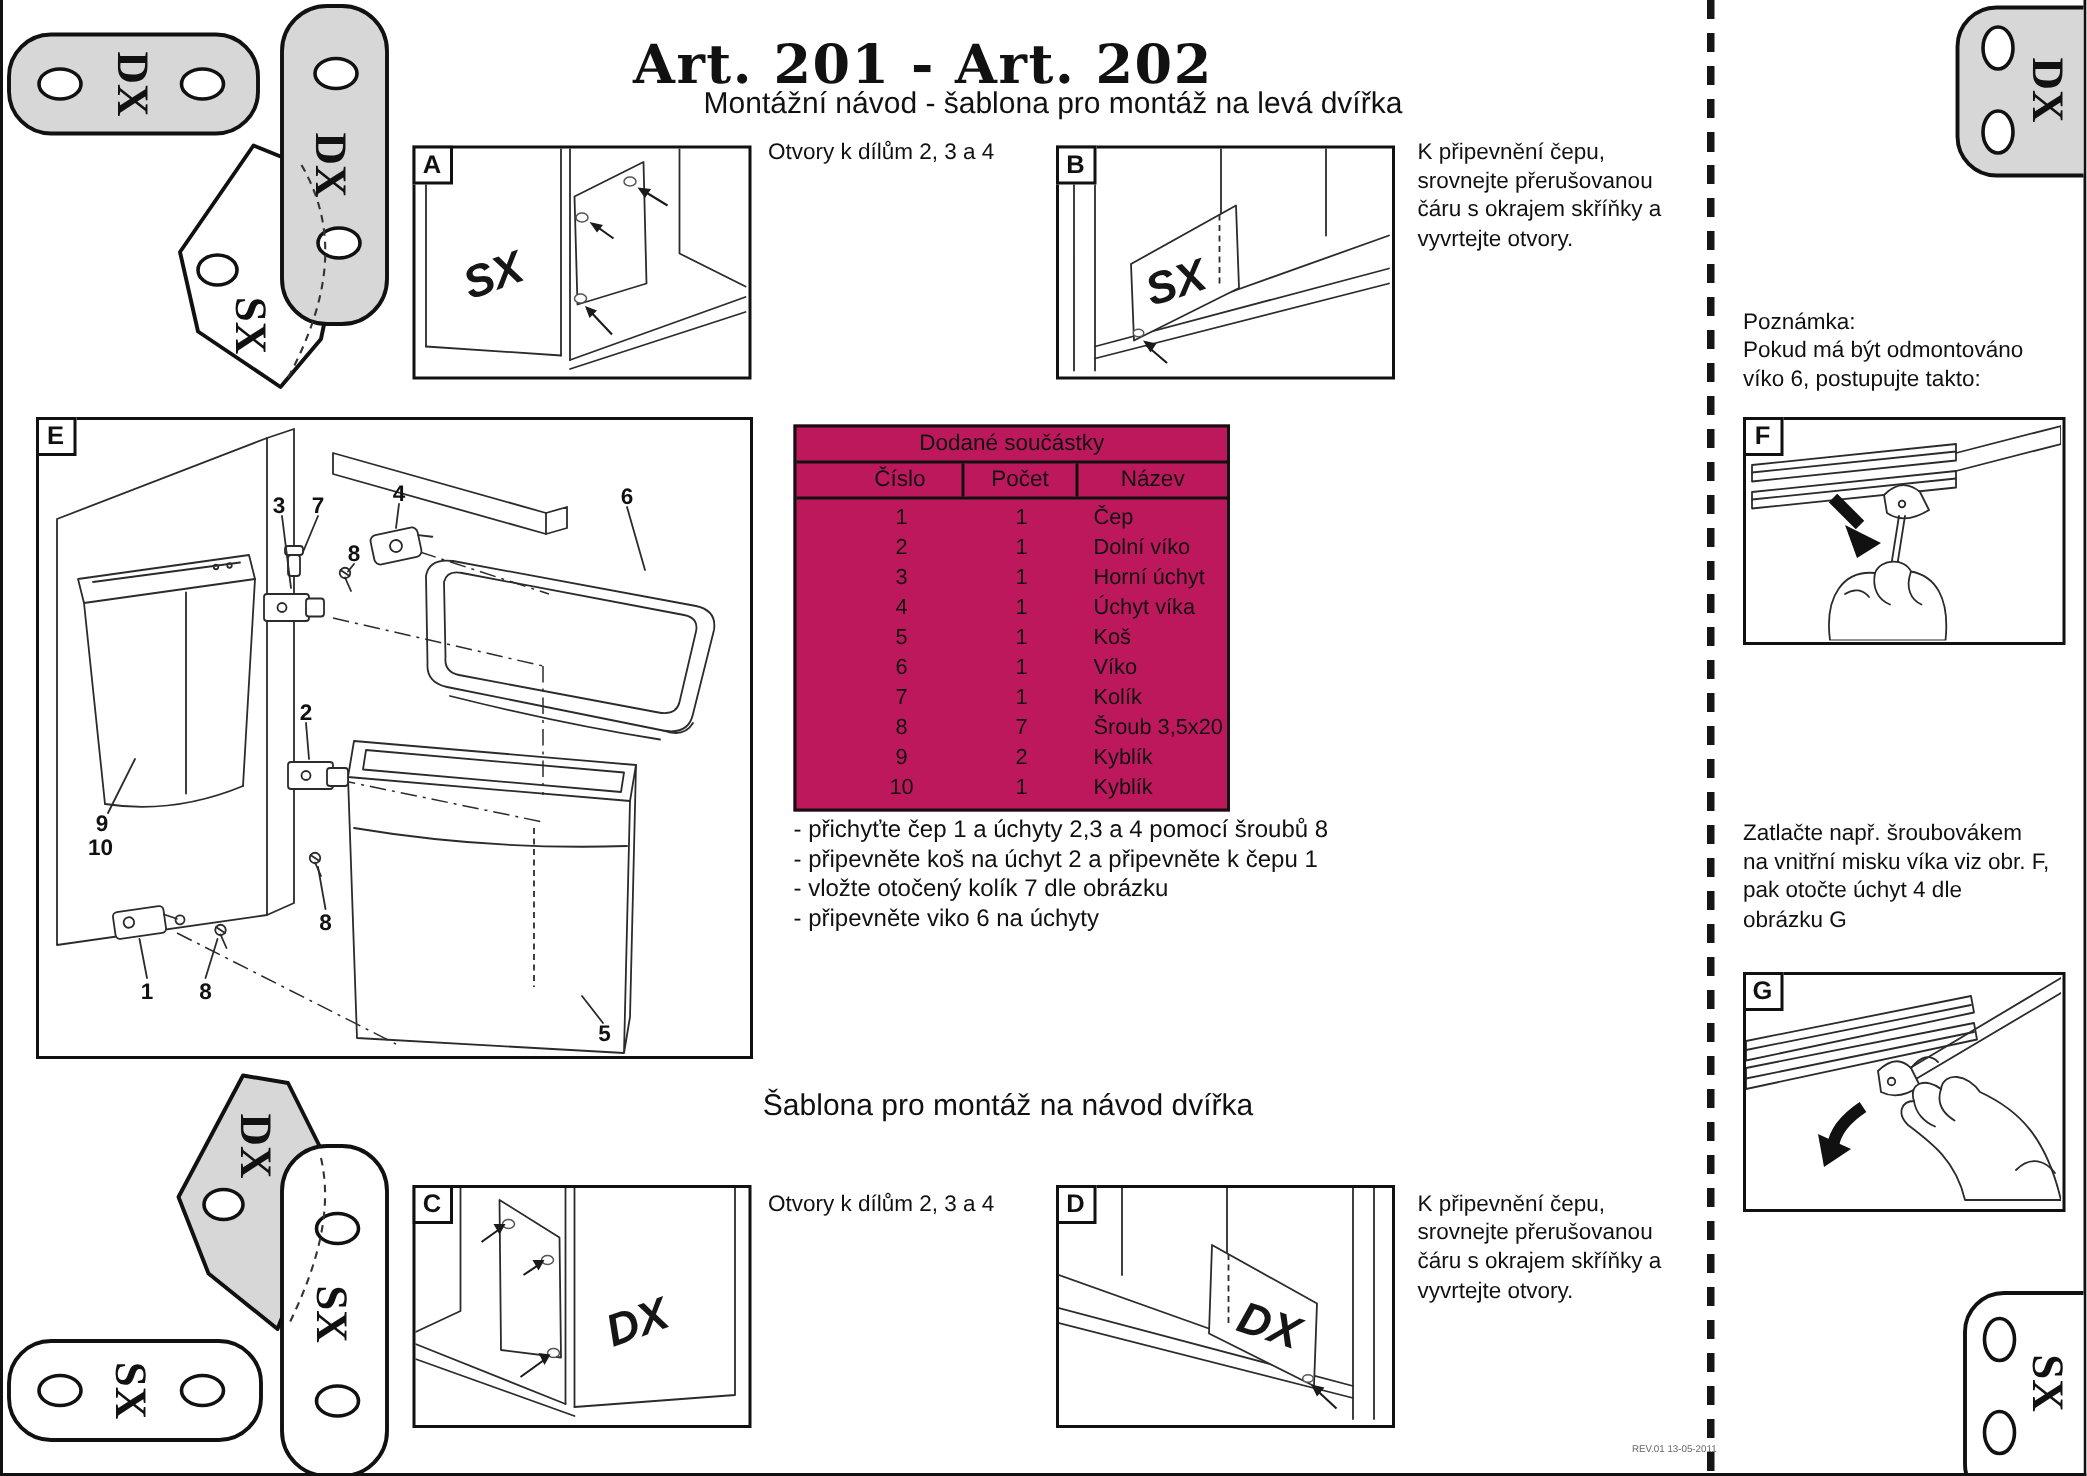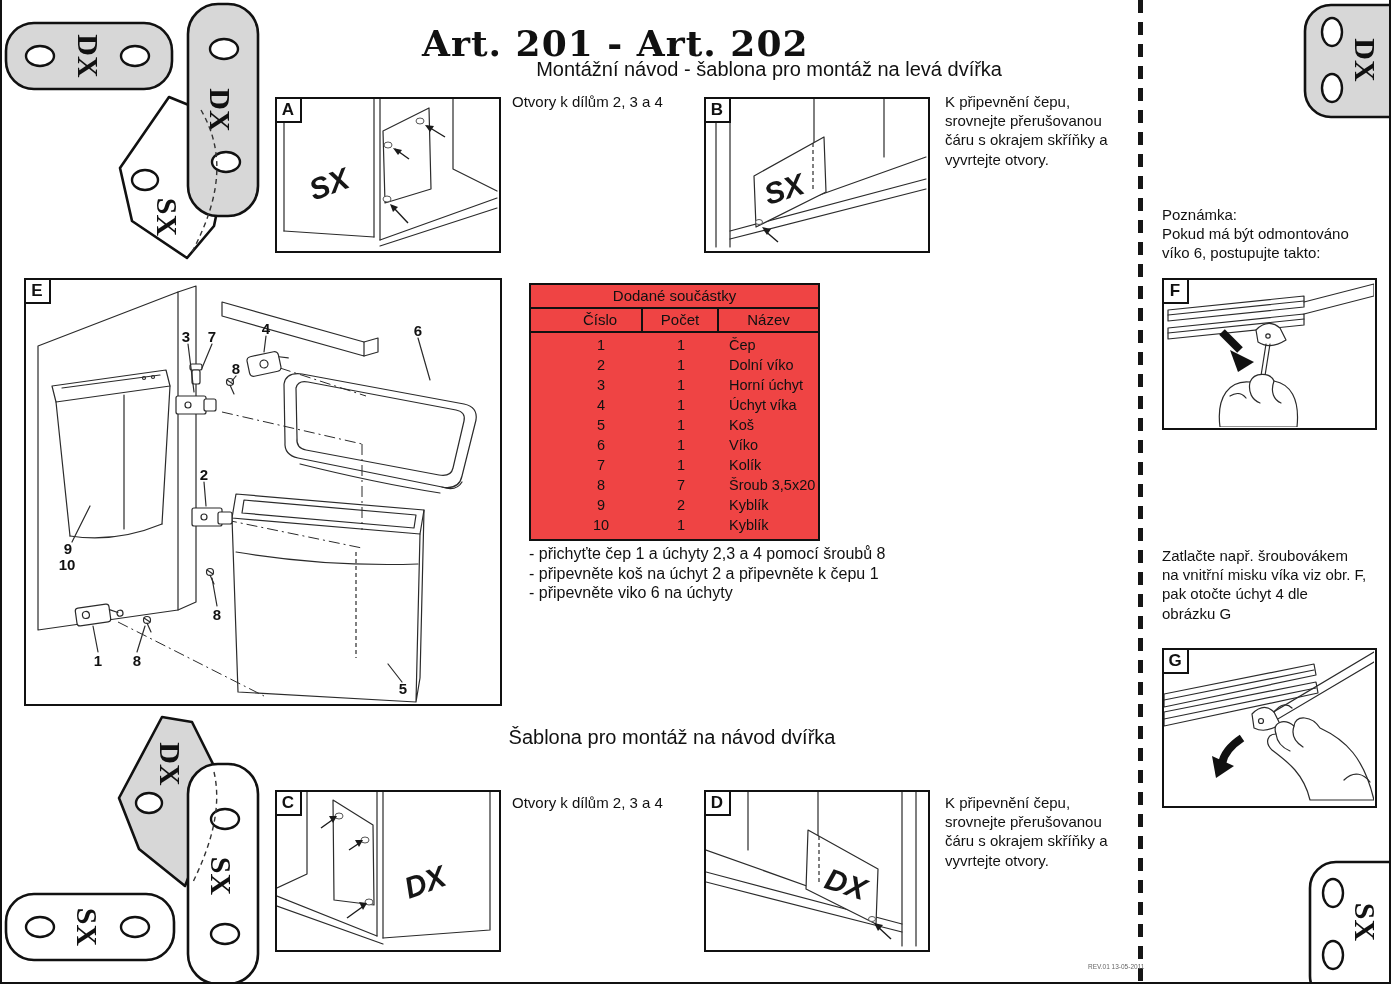--- a/index.html
+++ b/index.html
@@ -2,21 +2,21 @@
 <html><head>
 <meta charset="utf-8">
 <style>
   html,body{margin:0;padding:0;background:#e8e8e8;}
   .page{position:relative;width:1391px;height:984px;background:#fff;overflow:hidden;
         border-left:2px solid #111;border-right:2px solid #111;border-bottom:2px solid #111;
         box-sizing:border-box;font-family:"Liberation Sans",sans-serif;color:#111;}
   .abs{position:absolute;}
   .page-title{left:420px;top:22px;width:560px;text-align:left;
         font:bold 36px "DejaVu Serif",serif;letter-spacing:1px;}
-  .page-subtitle{left:400px;top:58px;width:600px;text-align:right;font:20px "Liberation Sans",sans-serif;}
+  .page-subtitle{left:400px;top:58px;width:600px;text-align:center;font:20px "Liberation Sans",sans-serif;}
   .section2-title{left:420px;top:726px;width:500px;text-align:center;font:20px "Liberation Sans",sans-serif;}
   .cap{font:15px/1.28 "Liberation Sans",sans-serif;white-space:pre-line;}
   .panel{position:absolute;border:2.5px solid #111;background:#fff;box-sizing:border-box;}
   .plabel{position:absolute;top:-2.5px;left:-2.5px;width:27px;height:26px;border:2.5px solid #111;
         background:#fff;display:flex;align-items:center;justify-content:center;
         font:bold 17px "Liberation Sans",sans-serif;box-sizing:border-box;}
   .panel svg{display:block;}
   
   .ln{stroke:#2b2b2b;stroke-width:1.2;fill:none;stroke-linejoin:round;stroke-linecap:round;}
   .lnw{stroke:#2b2b2b;stroke-width:1.2;fill:#fff;stroke-linejoin:round;}
@@ -29,21 +29,21 @@
   .hole{fill:#fff;stroke:#111;stroke-width:2.4;}
   .shole{fill:#fff;stroke:#555;stroke-width:1;}
   .tshape{stroke:#111;stroke-width:2.6;stroke-linejoin:round;}
   .gfill{fill:#d7d7d7;}
   .wfill{fill:#fff;}
   .tdash{stroke:#333;stroke-width:1.4;fill:none;stroke-dasharray:5 4;}
   .tmark{font:bold 30px "Liberation Serif",serif;fill:#111;text-anchor:middle;dominant-baseline:central;}
   .smark{font:italic bold 30px "Liberation Sans",sans-serif;fill:#161616;text-anchor:middle;dominant-baseline:central;}
   .dnum{font:bold 15px "Liberation Sans",sans-serif;fill:#111;text-anchor:middle;}
   
-  .ptable{position:absolute;left:527px;top:283px;width:291px;border:2.5px solid #111;background:#ef4444;box-sizing:border-box;}
+  .ptable{position:absolute;left:527px;top:283px;width:291px;border:2.5px solid #111;background:#be185d;box-sizing:border-box;}
   .t-title{text-align:center;font-size:15px;padding:2px 0 3px;border-bottom:2px solid #111;}
   .t-head{display:flex;border-bottom:2px solid #111;}
   .t-head .c{font-size:15px;text-align:center;padding:2px 0 3px;box-sizing:border-box;}
   .c1{width:84px;margin-left:28px;} .c2{width:76px;} .c3{width:114px;flex:1;}
   .t-head .c1,.t-head .c2{border-right:2px solid #111;}
   .t-body{padding:2px 0 4px;}
   .t-row{display:flex;height:20px;align-items:center;font-size:14.5px;}
   .t-row .c1,.t-row .c2{text-align:center;}
   .t-row .c3{padding-left:10px;box-sizing:border-box;}
   .steps{position:absolute;left:527px;top:544px;font:16px/19.5px "Liberation Sans",sans-serif;}
@@ -289,20 +289,21 @@
           <div class="c1">10</div>
           <div class="c2">1</div>
           <div class="c3">Kyblík</div>
         </div>
     </div>
   </div>
 
   <div class="steps">
     <div>- přichyťte čep 1 a úchyty 2,3 a 4 pomocí šroubů 8</div>
     <div>- připevněte koš na úchyt 2 a připevněte k čepu 1</div>
+    <div>- vložte otočený kolík 7 dle obrázku</div>
     <div>- připevněte viko 6 na úchyty</div>
   </div>
 
   <div class="panel" style="left:273px;top:790px;width:226px;height:162px">
     <div class="plabel">C</div>
     <svg width="221" height="157" viewBox="0 0 221 157">
       <path class="ln" d="M100,0 V144 M106,0 V146"></path>
       <path class="ln" d="M213,0 V138 M106,146 L213,138"></path>
       <path class="ln" d="M30,0 V82 L0,96"></path>
       <path class="ln" d="M100,144 L0,104 M106,152 L0,114"></path>

